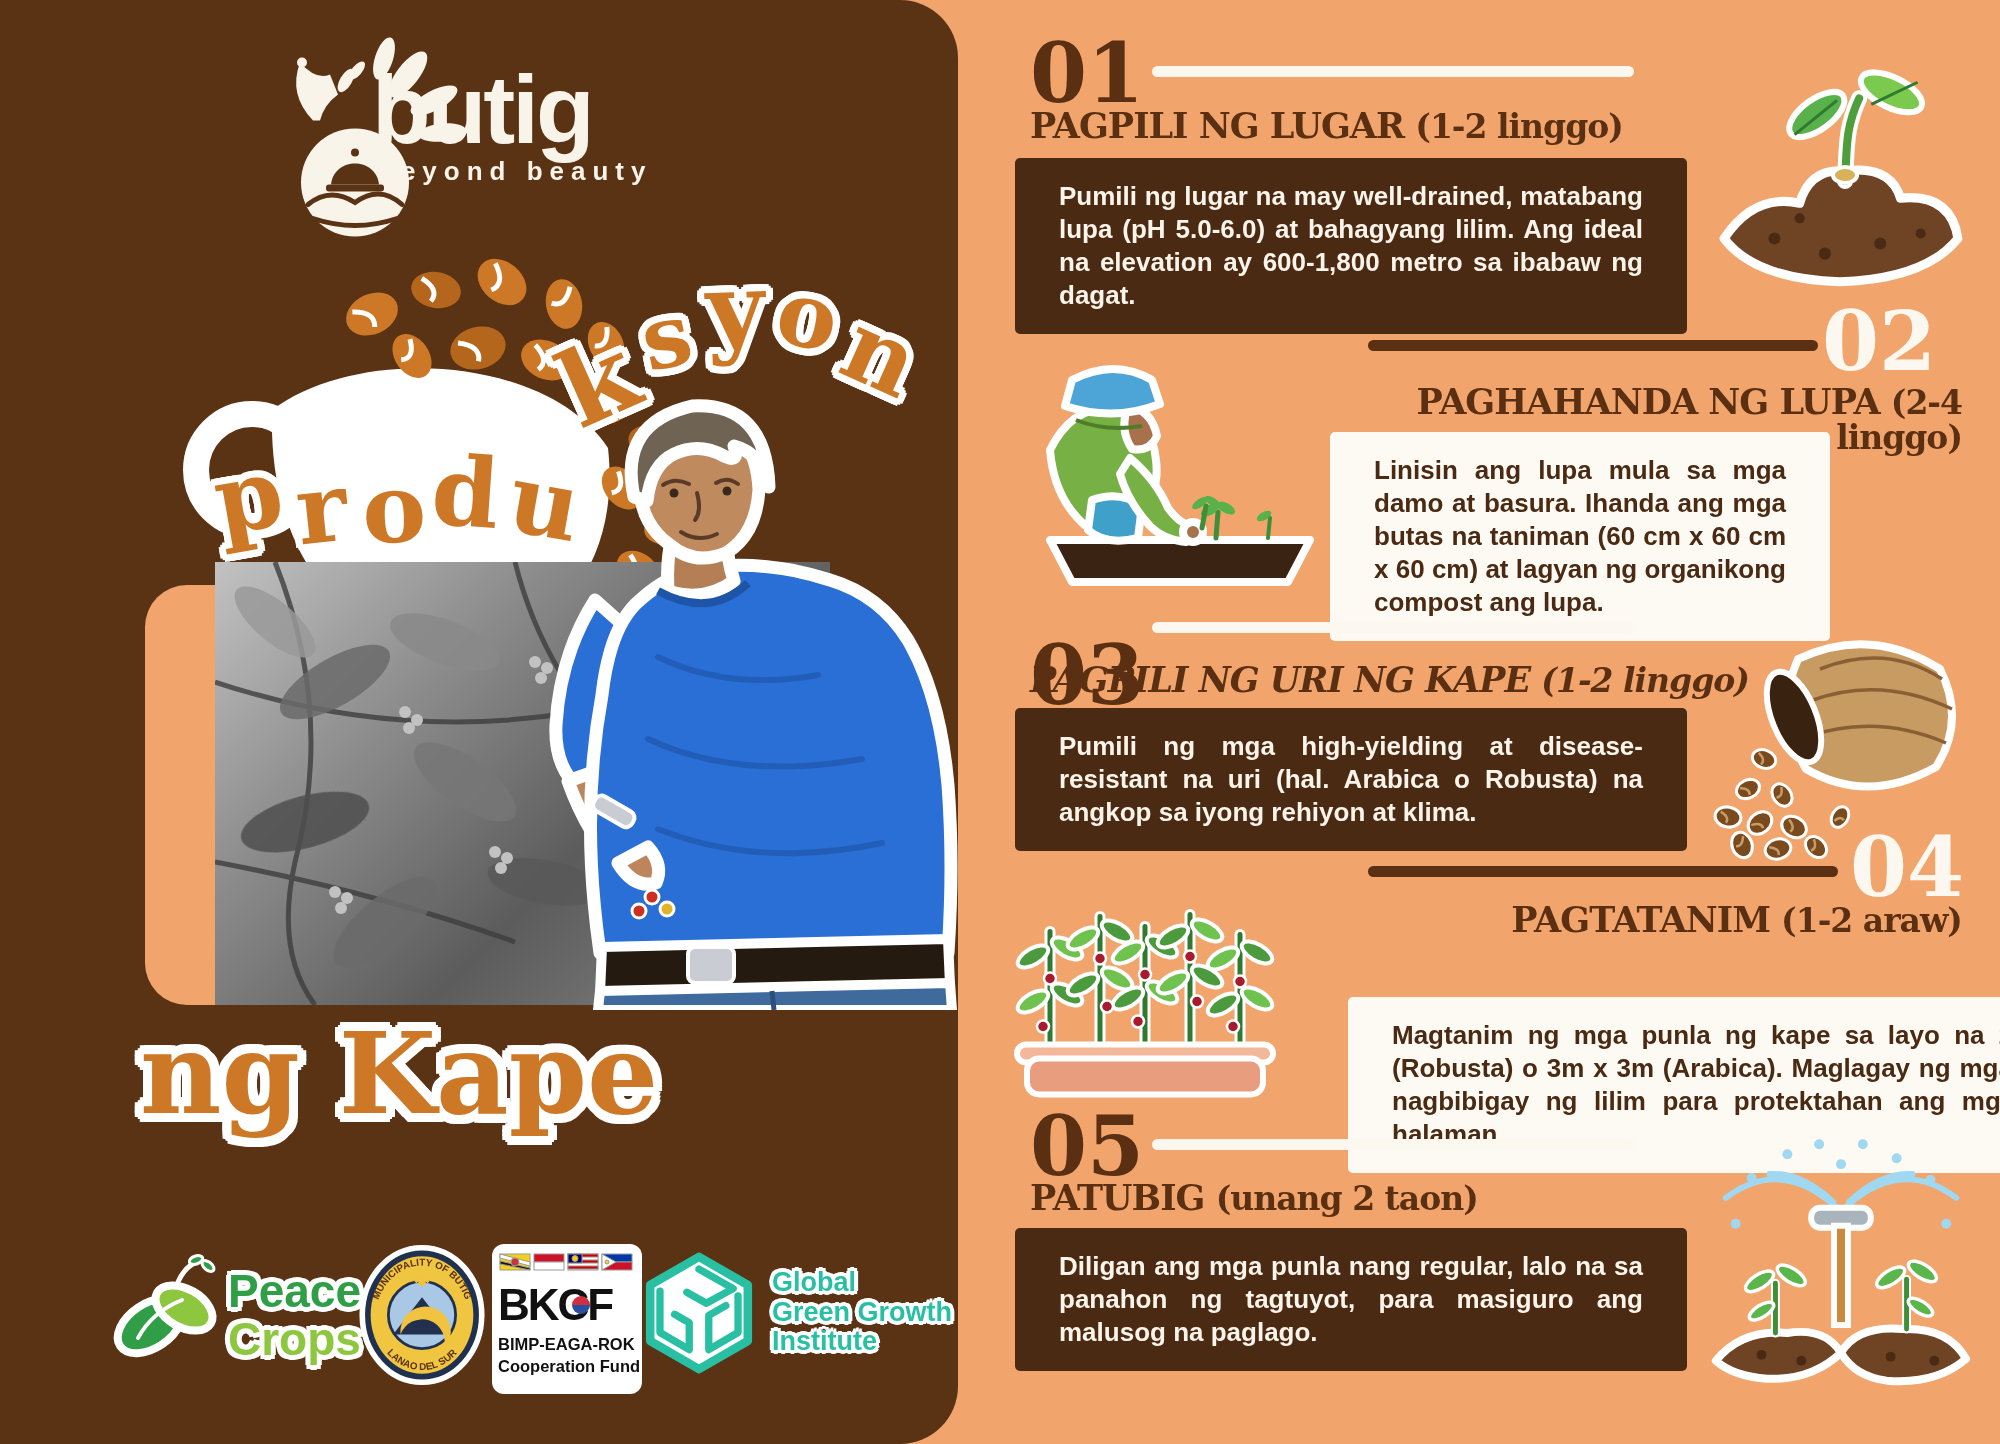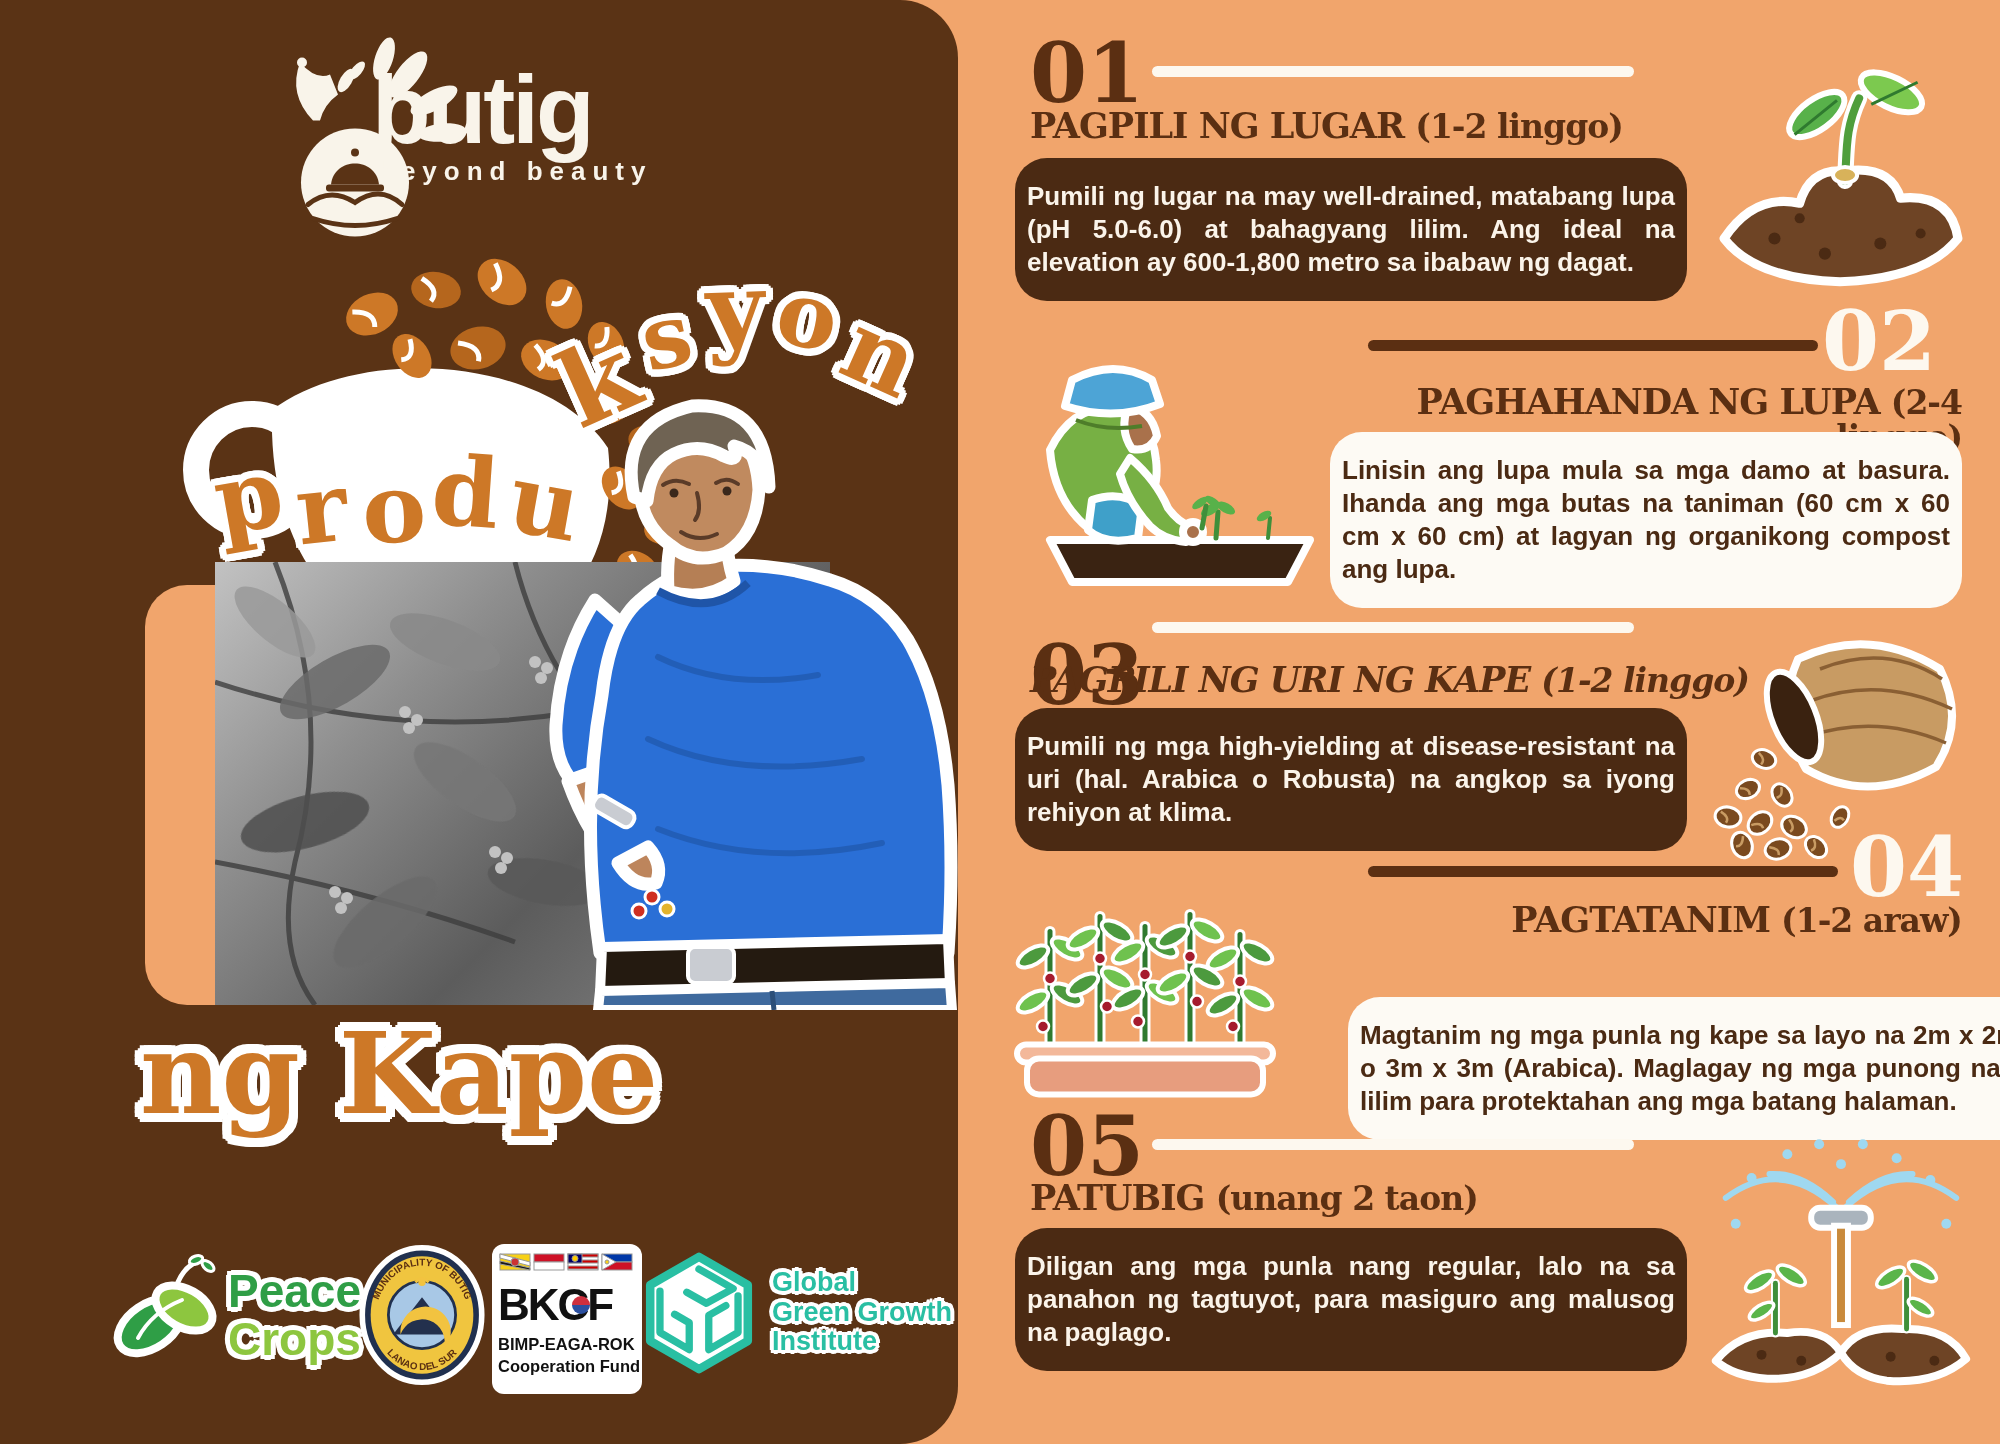--- a/index.html
+++ b/index.html
@@ -37,21 +37,21 @@
   .gggi-line{font:bold 27px/1.1 "Liberation Sans",sans-serif;color:#29bfa3;
     text-shadow:4px 0 #fff,-4px 0 #fff,0 4px #fff,0 -4px #fff,3px 3px #fff,3px -3px #fff,-3px 3px #fff,-3px -3px #fff;}
   
   .num{position:absolute;z-index:2;font:bold 82px/1 "DejaVu Serif",serif;color:#5b2f12;}
   .num.white{color:#fdf8ef;}
   .rule{position:absolute;height:11px;border-radius:6px;z-index:2;}
   .rule.white{background:#fdf8ef;}
   .rule.brown{background:#5b2f12;}
   .step-header{position:absolute;z-index:2;font:bold 35px/1 "DejaVu Serif",serif;color:#5b2f12;letter-spacing:-1px;}
   .step-header .dur{font-size:33px;}
-  .card{position:absolute;z-index:2;border-radius:32px;padding:22px 12px;box-sizing:border-box;
+  .card{position:absolute;z-index:2;border-radius:5px;padding:22px 44px;box-sizing:border-box;
         font:bold 26px/1.27 "Liberation Sans",sans-serif;text-align:justify;}
   .card.dark{background:#4b2a13;color:#fbf4ea;}
   .card.light{background:#fdfaf4;color:#4b2a13;}
   .illus{position:absolute;z-index:2;}
 </style>
 </head>
 <body>
 
 <div id="poster">
 
@@ -385,21 +385,21 @@
     <ellipse cx="220" cy="153" rx="9" ry="4" transform="rotate(-35 220 153)" fill="#58b14a"></ellipse>
     <ellipse cx="233" cy="152" rx="9" ry="4" transform="rotate(35 233 152)" fill="#58b14a"></ellipse>
     <path d="M96,70 q30,12 66,6" stroke="#4e7d2a" stroke-width="4" fill="none"></path>
   </svg>
   <div class="rule brown" style="left:1368px;top:340px;width:450px;"></div>
   <div class="num white" style="left:1822px;top:300px;">02</div>
   <div class="step-header" style="left:1330px;top:384px;width:632px;text-align:right;">
     <span>PAGHAHANDA NG LUPA</span>
     <span class="dur">(2-4 linggo)</span>
   </div>
-  <div class="card light" style="left:1330px;top:432px;width:632px;">Linisin ang lupa mula sa mga damo at basura. Ihanda ang mga butas na taniman (60 cm x 60 cm x 60 cm) at lagyan ng organikong compost ang lupa.</div>
+  <div class="card light" style="left:1330px;top:432px;width:500px;">Linisin ang lupa mula sa mga damo at basura. Ihanda ang mga butas na taniman (60 cm x 60 cm x 60 cm) at lagyan ng organikong compost ang lupa.</div>
 
   <div class="num" style="left:1030px;top:588px;margin-top:46px;">03</div>
   <div class="rule white" style="left:1152px;top:622px;width:482px;"></div>
   <div class="step-header" style="left:1030px;top:662px;font-style:italic;">
     <span>PAGPILI NG URI NG KAPE</span>
     <span class="dur">(1-2 linggo)</span>
   </div>
   <div class="card dark" style="left:1015px;top:708px;width:672px;">Pumili ng mga high-yielding at disease-resistant na uri (hal. Arabica o Robusta) na angkop sa iyong rehiyon at klima.</div>
   <svg class="illus" style="left:1690px;top:616px;" width="300" height="252" viewBox="0 0 300 250">
     <path d="M108,42 Q180,8 250,52 Q276,104 246,150 Q178,188 116,152 Q84,96 108,42 Z" fill="#c89b63" stroke="#fff" stroke-width="8" stroke-linejoin="round"></path>

